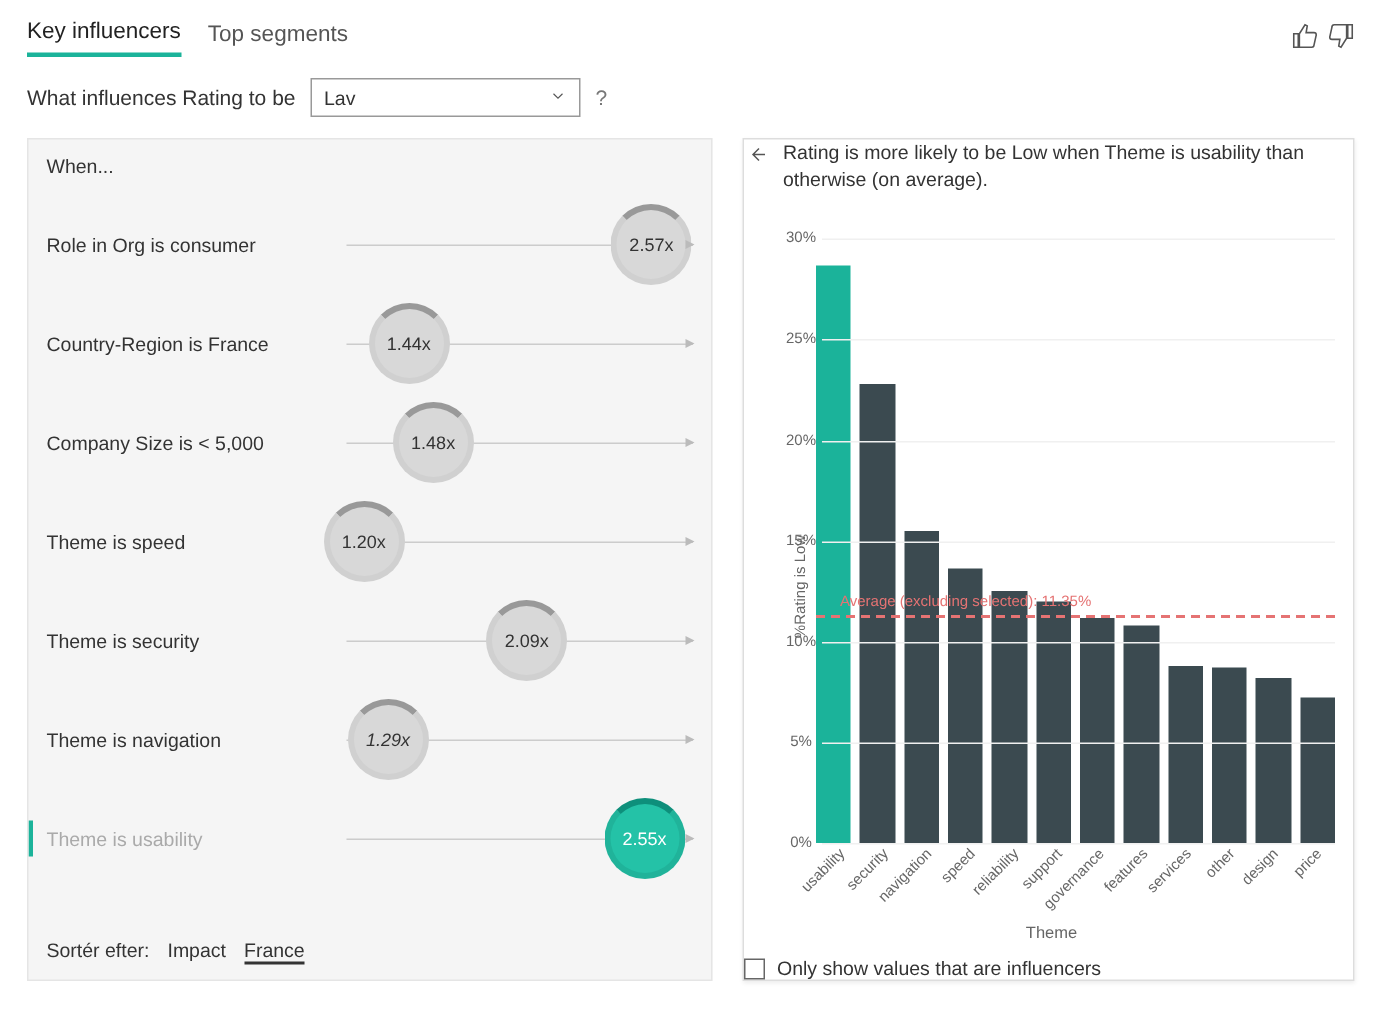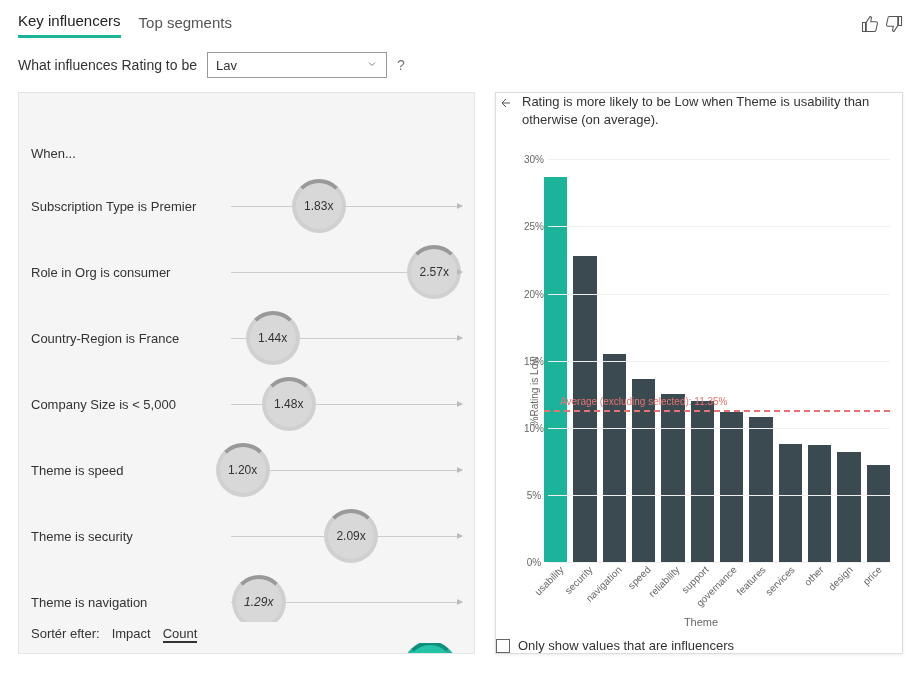--- a/index.html
+++ b/index.html
@@ -13,21 +13,21 @@
 
 .question-row { display: flex; align-items: center; gap: 10px; padding: 14px 18px; font-size: 14px; color: #333; }
 .dropdown { width: 180px; height: 26px; border: 1px solid #999; display: flex; align-items: center; justify-content: space-between; padding: 0 8px; font-size: 13px; color: #333; cursor: pointer; background: #fff; }
 .dropdown svg { width: 12px; height: 12px; stroke: #555; fill: none; stroke-width: 1.5; }
 .qmark { color: #777; font-size: 14px; }
 
 .content { display: flex; padding: 0 18px 18px; gap: 20px; height: 580px; }
 
 .left-panel { flex: 1; background: #f5f5f5; border: 1px solid #e5e5e5; padding: 10px 12px 0; position: relative; overflow: hidden; }
 .left-header { display: flex; justify-content: space-between; font-size: 13px; color: #333; margin-bottom: 12px; }
-.lh-left { width: 50%; margin-top: 43px; }
+.lh-left { width: 50%; }
 .lh-right { width: 50%; text-align: left; padding-left: 40px; }
 
 .inf-row { display: flex; align-items: center; height: 66px; position: relative; }
 .inf-label { width: 200px; font-size: 13px; color: #333; }
 .inf-track { flex: 1; height: 1px; position: relative; }
 .inf-track::before { content: ""; position: absolute; left: 0; right: 0; top: 0; border-top: 1px solid #ccc; }
 .inf-track::after { content: ""; position: absolute; right: -1px; top: -3px; width: 0; height: 0; border-left: 6px solid #bbb; border-top: 3.5px solid transparent; border-bottom: 3.5px solid transparent; }
 .bubble { position: absolute; width: 54px; height: 54px; border-radius: 50%; background: #d8d8d8; display: flex; align-items: center; justify-content: center; font-size: 12px; color: #333; top: 50%; transform: translateY(-50%); border: 4px solid #d0d0d0; border-top-color: #999; }
 .bubble.teal { background: #24c2a7; border-color: #20b39a; border-top-color: #0e8f7b; color: #fff; }
 .inf-row.sel .inf-label { color: #aaa; }
@@ -86,26 +86,20 @@
   <span class="qmark">?</span>
 </div>
 
 <div class="content">
   <div class="left-panel">
     <div class="left-header">
       <div class="lh-left">When...</div>
     </div>
     <div id="inf-list">
         <div class="inf-row">
-          <div class="inf-label">Subscription Type is Premier</div>
-          <div class="inf-track">
-            <div class="bubble" style="left: calc(38% - 27px);">1.83x</div>
-          </div>
-        </div>
-        <div class="inf-row">
           <div class="inf-label">Role in Org is consumer</div>
           <div class="inf-track">
             <div class="bubble" style="left: calc(88% - 27px);">2.57x</div>
           </div>
         </div>
         <div class="inf-row">
           <div class="inf-label">Country-Region is France</div>
           <div class="inf-track">
             <div class="bubble" style="left: calc(18% - 27px);">1.44x</div>
           </div>
@@ -138,21 +132,21 @@
           <div class="sel-mark"></div>
           <div class="inf-label">Theme is usability</div>
           <div class="inf-track">
             <div class="bubble teal" style="left: calc(86% - 27px);">2.55x</div>
           </div>
         </div>
       </div>
     <div class="sort-row">
       <span>Sortér efter:</span>
       <span class="sort-opt">Impact</span>
-      <span class="sort-opt active">Count</span>
+      <span class="sort-opt active">France</span>
     </div>
   </div>
 
   <div class="right-panel">
     <div class="rp-header">
       <span><svg viewBox="0 0 24 24">
             <path d="M15 6l-6 6 6 6M9 12h12"></path>
           </svg></span>
       <div class="rp-title">Rating is more likely to be Low when Theme is usability than otherwise (on average).</div>
     </div>

